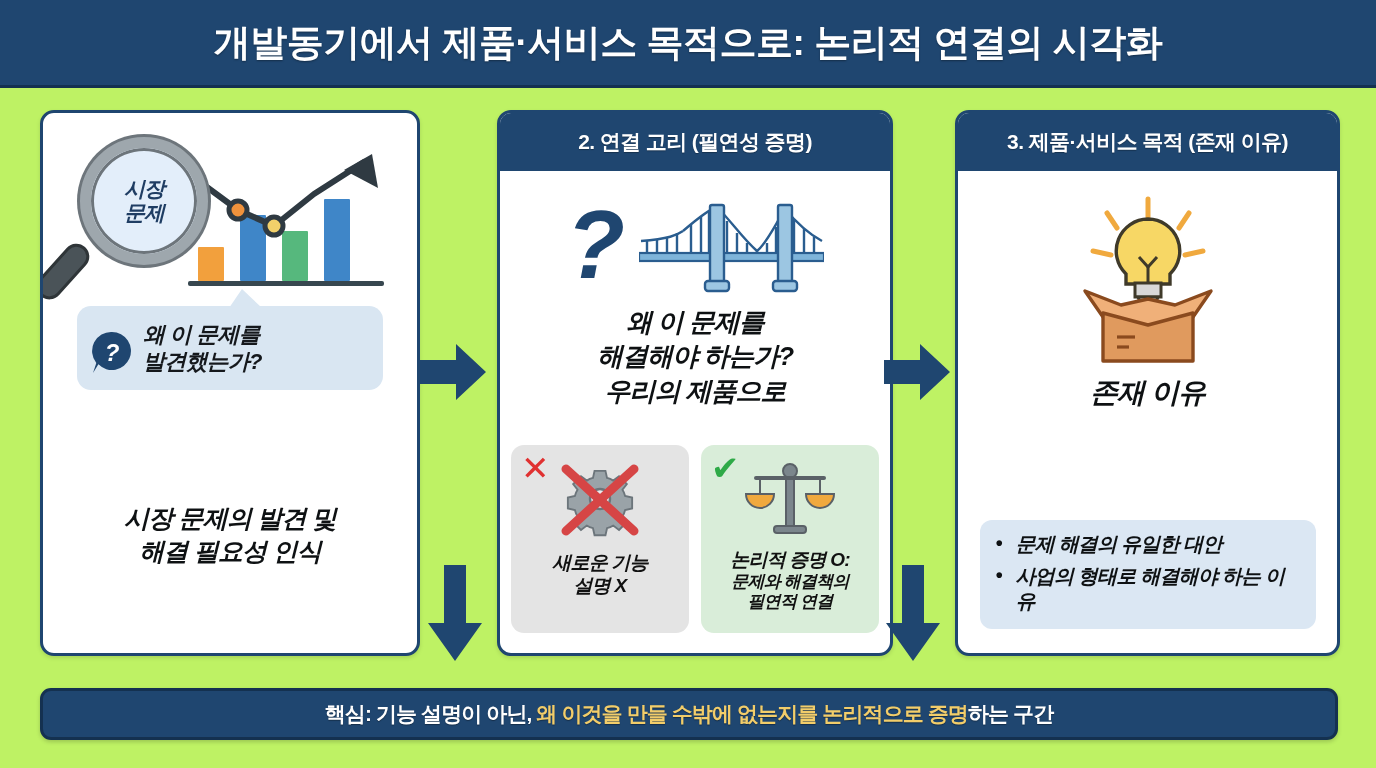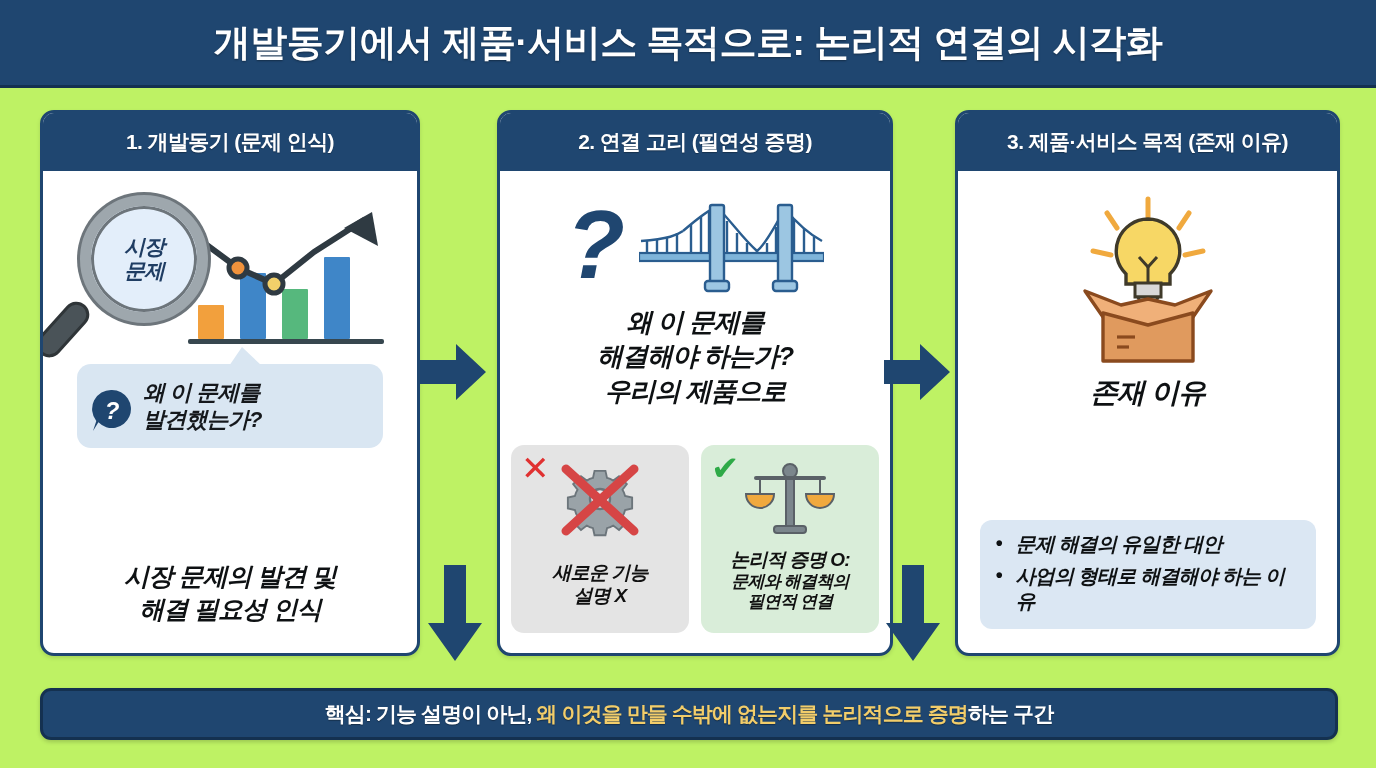--- a/index.html
+++ b/index.html
@@ -130,21 +130,21 @@
     padding: 8px 6px 10px; position: relative;
     display: flex; flex-direction: column; align-items: center;
   }
   .ccard.bad  { background: #e4e4e4; }
   .ccard.good { background: #d9edd9; }
   .ccard .mark { position: absolute; left: 10px; top: 6px; font-size: 34px; font-weight: bold; line-height: 1; }
   .ccard.bad .mark  { color: #e03131; }
   .ccard.good .mark { color: #2faa48; }
   .ccard .art { height: 92px; display: flex; align-items: center; justify-content: center; margin-top: 2px; }
   .ccard .cap { text-align: center; color: #111; font-weight: bold; letter-spacing: -0.8px; }
-  .ccard.bad .cap  { font-size: 19px; line-height: 1.22; margin-top: 14px; }
+  .ccard.bad .cap  { font-size: 19px; line-height: 1.22; margin-top: 4px; }
   .ccard.good .cap { font-size: 17px; line-height: 1.2; margin-top: 2px; }
   .ccard.good .cap .l1 { font-size: 19px; display: block; }
 
   
   .bulb-box { margin-top: 16px; height: 172px; display: flex; align-items: center; justify-content: center; }
   .p3-title {
     margin-top: 8px; text-align: center; color: #0e1113;
     font-size: 28px; font-weight: bold; line-height: 1.3; letter-spacing: -1px;
   }
   .p3-list {
@@ -190,21 +190,20 @@
 </head>
 <body>
 
 <div id="stage">
 
   <div class="title-bar">
     <div class="title-text">개발동기에서 제품·서비스 목적으로: 논리적 연결의 시각화</div>
   </div>
 
   <div class="panel" id="panel1">
-    <div class="panel-head">1. 개발동기 (문제 인식)</div>
     <div class="panel-body">
 
       <div class="mag-chart">
         <div class="bars">
           <div class="bar b1"></div>
           <div class="bar b2"></div>
           <div class="bar b3"></div>
           <div class="bar b4"></div>
           <div class="axis"></div>
         </div>

